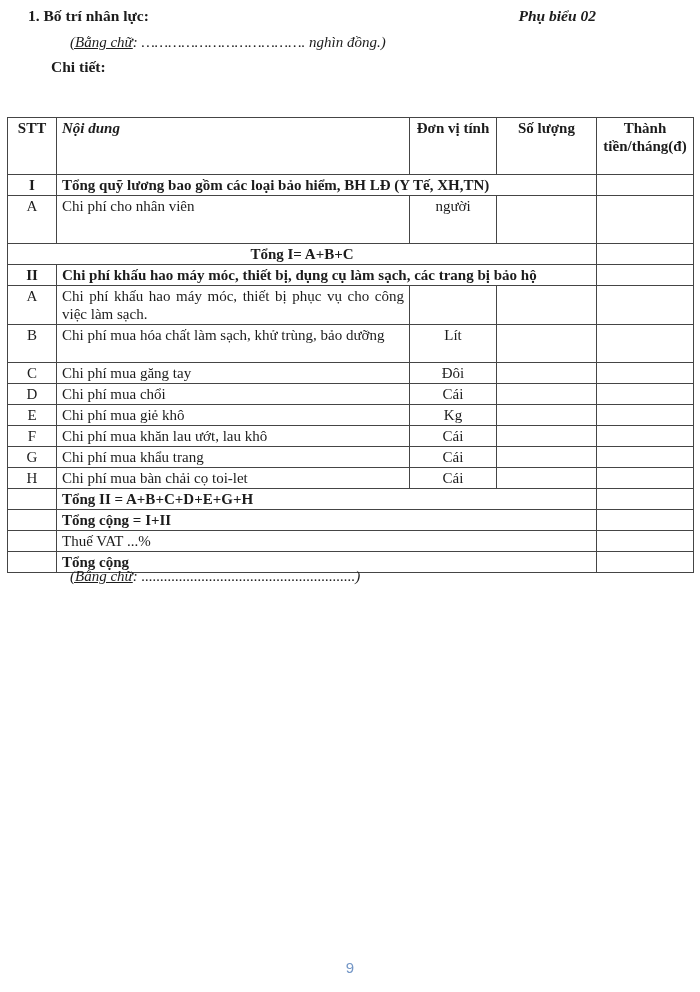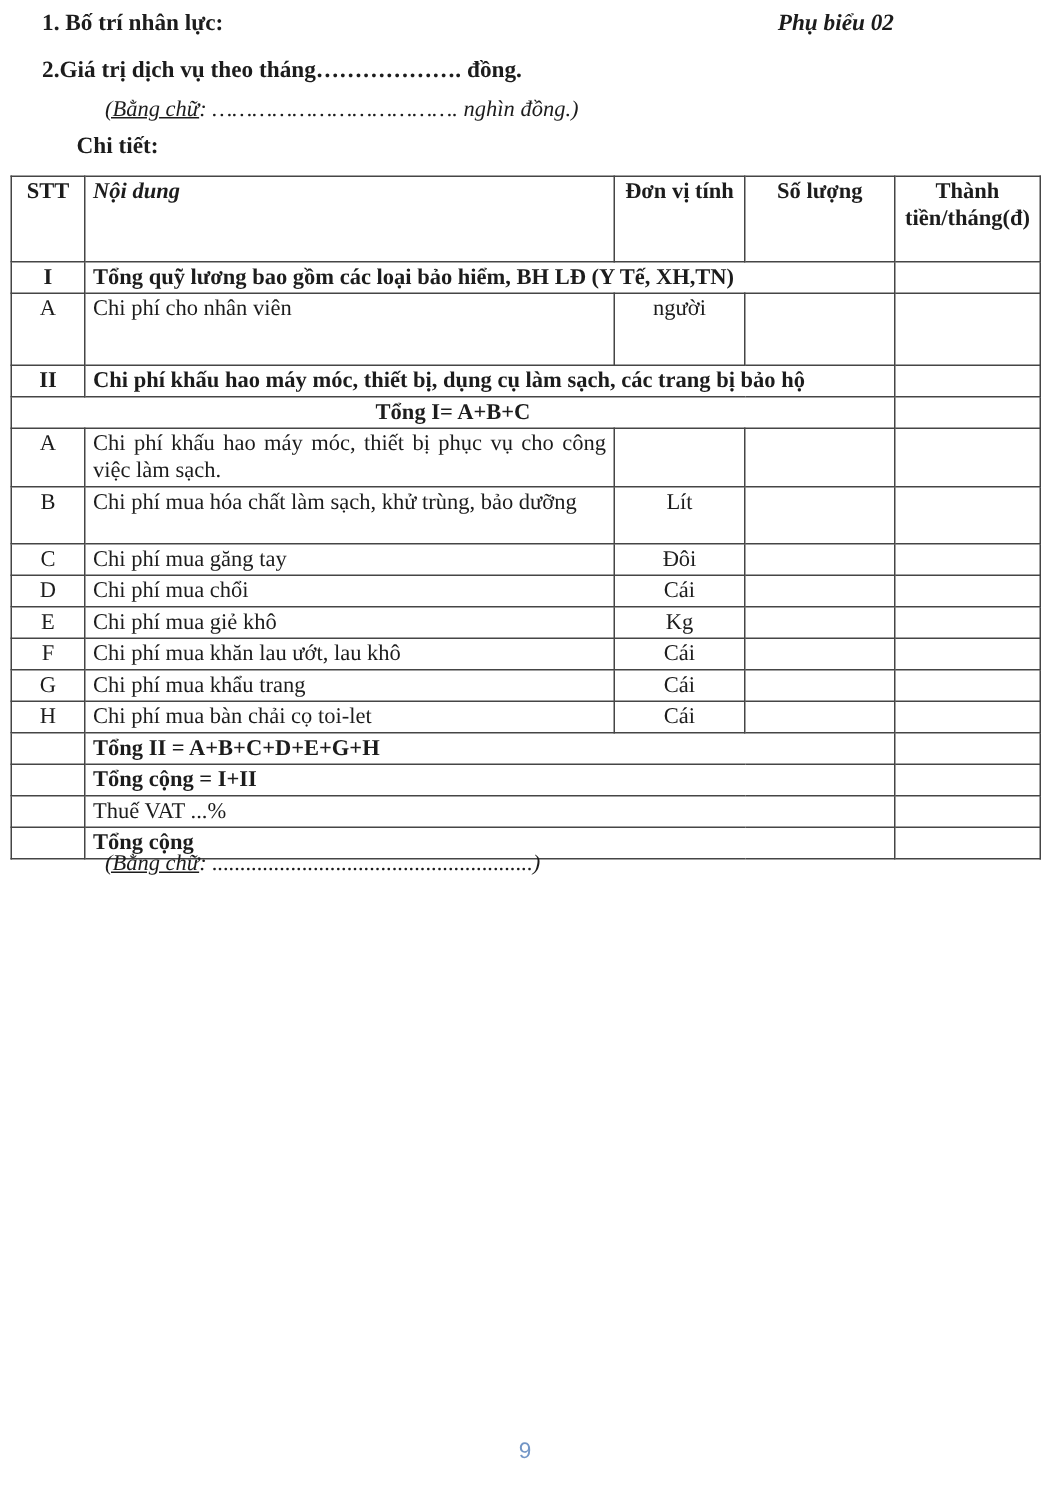--- a/index.html
+++ b/index.html
@@ -64,21 +64,20 @@
 </head>
 <body>
 
 <div class="page">
 
   <div class="doc-header">
     <div class="line1">
       <span class="line1-left">1. Bố trí nhân lực:</span>
       <span class="line1-right">Phụ biểu 02</span>
     </div>
-    <div class="line3">2.Giá trị dịch vụ theo tháng………………. đồng.</div>
     <div class="bangchu-top">
       <span class="u">(Bằng chữ</span><span>: ………………………………. nghìn đồng.)</span>
     </div>
     <div class="chitiet">Chi tiết:</div>
   </div>
 
   <table class="cost">
     <colgroup>
       <col style="width:49px">
         <col style="width:353px">
@@ -103,27 +102,27 @@
 
       <tr style="height:48px">
         <td class="c" style="border-color: rgb(69, 69, 69);">A</td>
         <td class="nd mid-pad" style="border-color: rgb(69, 69, 69);">Chi phí cho nhân viên</td>
         <td class="c" style="border-color: rgb(69, 69, 69);">người</td>
         <td style="border-color: rgb(69, 69, 69);"></td>
         <td style="border-color: rgb(69, 69, 69);"></td>
       </tr>
 
       <tr style="height:21px">
+        <td class="c b" colspan="4" style="border-color: rgb(69, 69, 69);">Tổng I= A+B+C</td>
+        <td style="border-color: rgb(69, 69, 69);"></td>
+      </tr>
+
+      <tr style="height:21px">
         <td class="c b" style="border-color: rgb(69, 69, 69);">II</td>
         <td class="nd b" colspan="3" style="border-color: rgb(69, 69, 69);">Chi phí khấu hao máy móc, thiết bị, dụng cụ làm sạch, các trang bị bảo hộ</td>
-        <td style="border-color: rgb(69, 69, 69);"></td>
-      </tr>
-
-      <tr style="height:21px">
-        <td class="c b" colspan="4" style="border-color: rgb(69, 69, 69);">Tổng I= A+B+C</td>
         <td style="border-color: rgb(69, 69, 69);"></td>
       </tr>
 
       <tr style="height:39px">
         <td class="c" style="border-color: rgb(69, 69, 69);">A</td>
         <td class="nd just" style="border-color: rgb(69, 69, 69);">Chi phí khấu hao máy móc, thiết bị phục vụ cho công việc làm sạch.</td>
         <td class="c" style="border-color: rgb(69, 69, 69);"></td>
         <td style="border-color: rgb(69, 69, 69);"></td>
         <td style="border-color: rgb(69, 69, 69);"></td>
       </tr>

